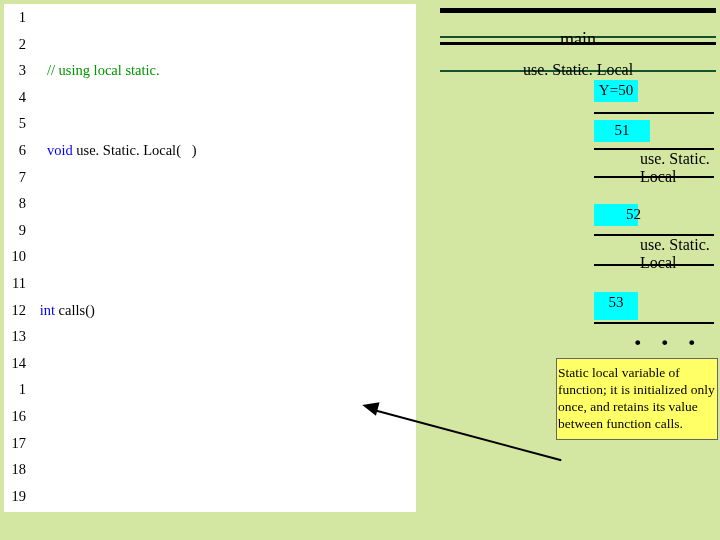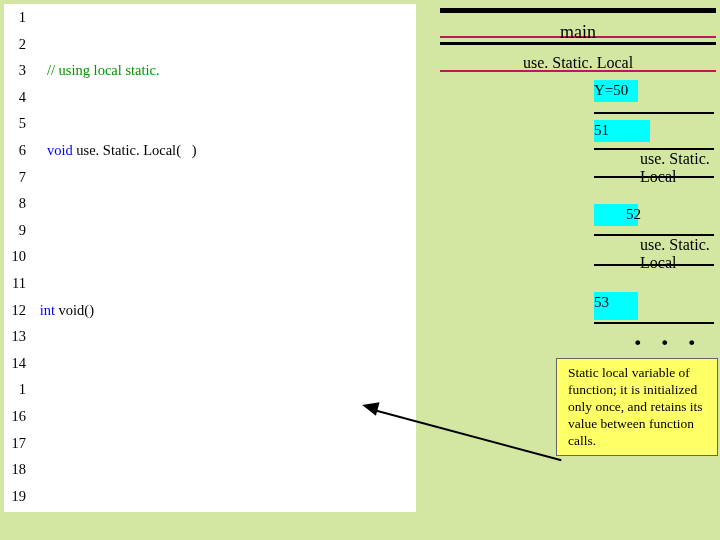--- a/index.html
+++ b/index.html
@@ -40,34 +40,34 @@
 
   
   .diag {
     position: absolute;
     left: 440px; top: 8px;
     width: 276px;
   }
   .frame-head {
     height: 30px;
     border-top: 5px solid #000;
-    border-bottom: 2px solid #be185d;
+    border-bottom: 2px solid #14532d;
     font-size: 18px;
     text-align: center;
-    padding-top: 9px;
+    padding-top: 16px;
   }
   .frame-head.sub {
     border-top: 3px solid #000;
     font-size: 16px;
   }
   .box {
     position: absolute;
     background: #00ffff;
     font-size: 15px;
-    text-align: left;
+    text-align: center;
     padding-top: 2px;
   }
   .ybox {
     left: 154px; top: 72px; width: 44px; height: 22px;
   }
   .v51 { left: 154px; top: 112px; width: 56px; height: 22px; }
   .v52 { left: 154px; top: 196px; width: 44px; height: 22px; padding-left: 32px; }
   .v53 { left: 154px; top: 284px; width: 44px; height: 28px; }
   .sep {
     position: absolute;
@@ -80,21 +80,21 @@
     font-size: 30px; letter-spacing: 6px;
     font-weight: bold;
   }
   .note {
     position: absolute;
     left: 116px; top: 350px;
     width: 162px;
     background: #ffff66;
     border: 1px solid #666;
     font-size: 13.5px;
-    padding: 6px 11px;
+    padding: 6px 1px;
     line-height: 1.25;
   }
   
   .arrow-line {
     position: absolute;
     left: 370px; top: 408px;
     width: 198px; height: 2px;
     background: #000;
     transform-origin: left center;
     transform: rotate(15deg);
@@ -131,21 +131,21 @@
       <div>1</div>
       <div>16</div>
       <div>17</div>
       <div>18</div>
       <div>19</div>
   </div>
   <div class="code">
     <span class="line">   <span class="cm">// using local static.</span></span>
     <span class="line">   <span class="kw">void</span><span> use. Static. Local(   )</span></span>
     <span class="line"> </span>
-    <span class="line"> <span class="kw">int</span><span> void()</span></span>
+    <span class="line"> <span class="kw">int</span><span> calls()</span></span>
     <span class="line"> </span>
     
     
     
     
     
     
     
     
     

